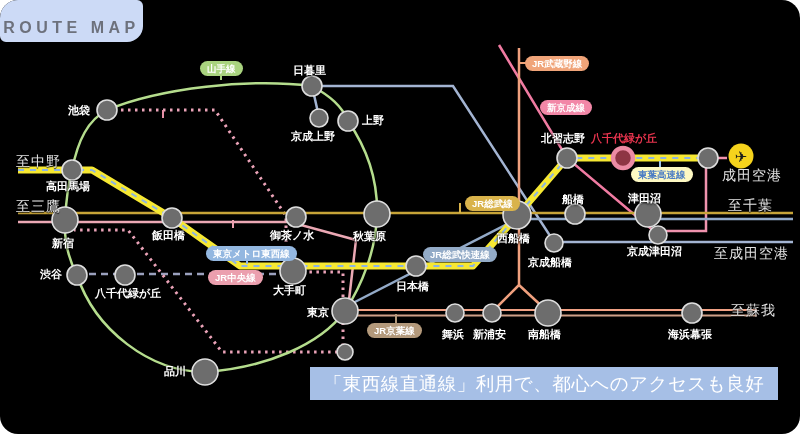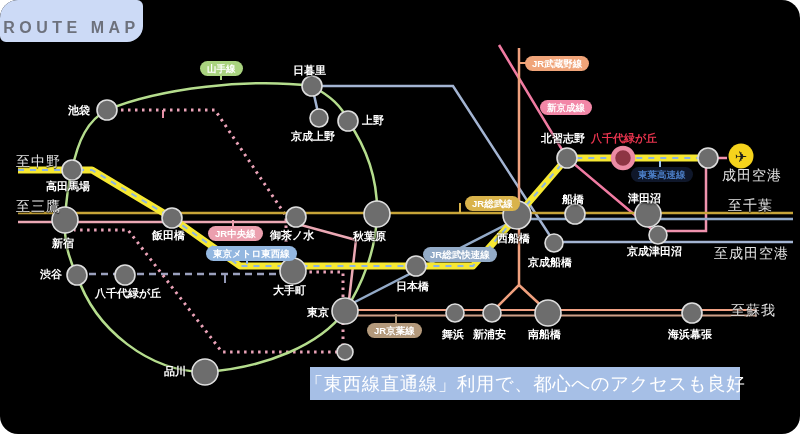--- a/index.html
+++ b/index.html
@@ -14,28 +14,28 @@
   .hl{color:#e8344e;}
   .two{line-height:16px;}
   .tiny{position:absolute;font-size:14px;color:#e3e3e3;white-space:nowrap;letter-spacing:1px;
         text-shadow:0 1px 1px #000;}
   .pill{position:absolute;font-size:9.5px;color:#fff;padding:1.5px 7px;border-radius:9px;
         white-space:nowrap;font-weight:bold;line-height:1.25;}
   .p-yamanote{background:#a9d37f;}
   .p-marunouchi{background:#e590a6;}
   .p-musashino{background:#f0a479;}
   .p-shinkeisei{background:#f287a7;}
-  .p-toyo{background:#0f172a;color:#4a7cc4;text-align:center;}
+  .p-toyo{background:#fef9c3;color:#4a7cc4;text-align:center;}
   .p-sobu{background:#d9b34b;margin-left:32px;}
   .p-sobukaisoku{background:#93abc7;margin-top:23px;}
-  .p-chuo{background:#eb9fae;}
+  .p-chuo{background:#eb9fae;margin-top:44px;}
   .p-tozai{background:#93b7e0;}
   .p-hanzomon{background:#9297b5;}
   .p-keiyo{background:#b3997b;}
-  .banner{position:absolute;left:310px;top:367px;width:430px;height:33px;background:#a6bfe6;
+  .banner{position:absolute;left:310px;top:367px;width:468px;height:33px;background:#a6bfe6;
           display:flex;align-items:center;justify-content:center;}
   .banner span{color:#fff;font-size:18.5px;letter-spacing:.5px;white-space:nowrap;}
 </style>
 </head>
 <body>
 
 <div class="wrap">
 
   <svg width="800" height="434" viewBox="0 0 800 434">
 

